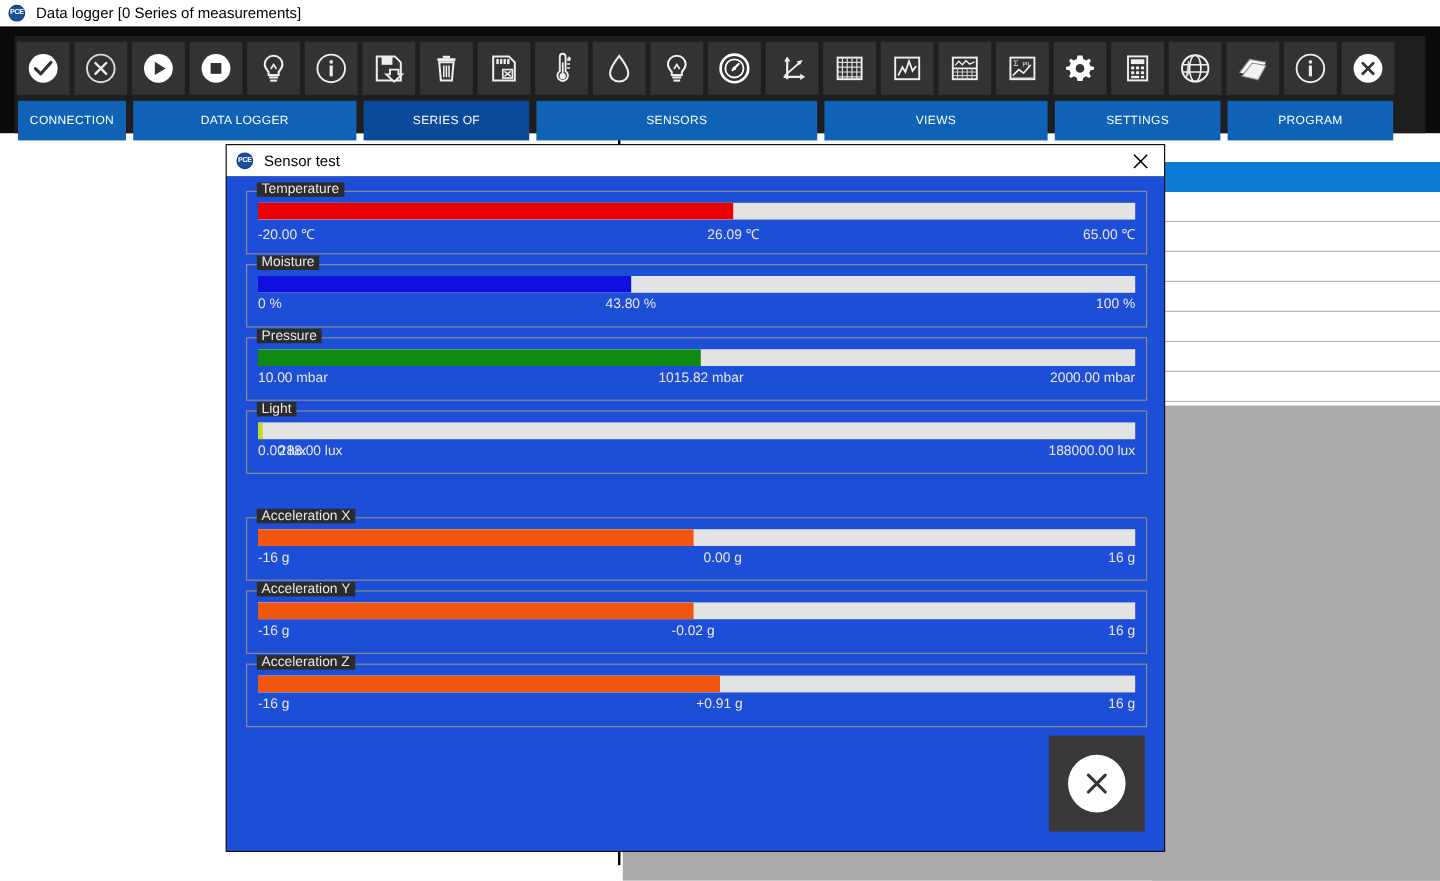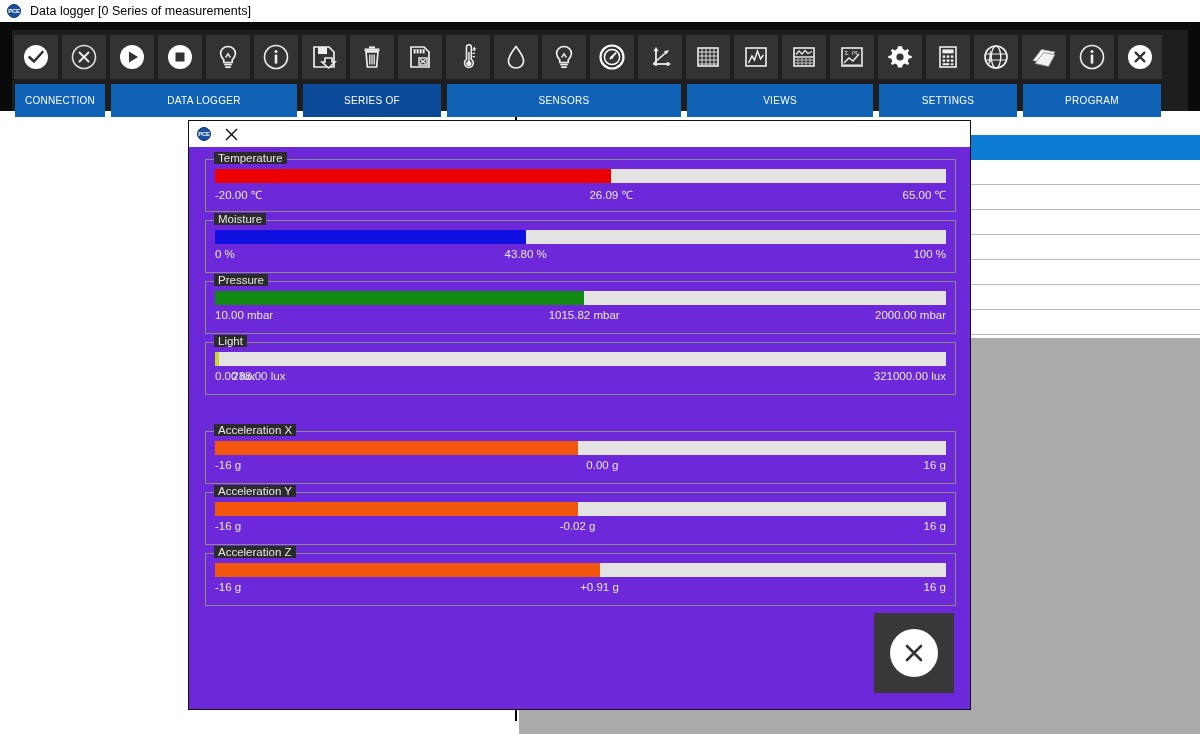--- a/index.html
+++ b/index.html
@@ -133,21 +133,21 @@
     font-size: 12.5px; color: #000; margin-left: 9px; flex: 1 1 auto;
     white-space: nowrap;
   }
   .dlg-close {
     width: 40px; height: 26px;
     display: flex; align-items: center; justify-content: center;
     cursor: pointer; color: #000;
   }
   .dlg-body {
     position: relative; height: 562px;
-    background: #6d28d9;
+    background: #1d4ed8;
     padding: 12px 14px 0 16px;
   }
 
   
   .sensor-box {
     position: relative;
     border: 1px solid #8a8a8a;
     margin-bottom: 8px;
     padding: 9px 9px 4px 9px;
   }
@@ -455,20 +455,21 @@
           <div class="group-label">PROGRAM</div>
         </div>
 
       </div>
     </div>
   </div>
 
   <div class="dialog">
     <div class="dlg-titlebar">
       <span class="pce-logo">PCE</span>
+      <span class="dlg-title-text">Sensor test</span>
       <span class="dlg-close">
         <svg width="13" height="13" viewBox="0 0 13 13">
           <path d="M1 1 L12 12 M12 1 L1 12" stroke="#000" stroke-width="1.3"></path>
         </svg>
       </span>
     </div>
 
     <div class="dlg-body">
 
       <div class="sensor-box">
@@ -508,21 +509,21 @@
       </div>
 
       <div class="sensor-box gap">
         <span class="sensor-legend">Light</span>
         <div class="bar-track">
           <div class="bar-fill" style="width: 0.6%; background: rgb(200, 216, 42);"></div>
         </div>
         <div class="bar-labels">
           <span class="lbl-min">0.00 lux</span>
           <span class="lbl-cur" style="left: 6%;">288.00 lux</span>
-          <span class="lbl-max">321000.00 lux</span>
+          <span class="lbl-max">188000.00 lux</span>
         </div>
       </div>
 
       <div class="sensor-box">
         <span class="sensor-legend">Acceleration X</span>
         <div class="bar-track">
           <div class="bar-fill" style="width: 49.7%; background: rgb(242, 86, 12);"></div>
         </div>
         <div class="bar-labels">
           <span class="lbl-min">-16 g</span>

